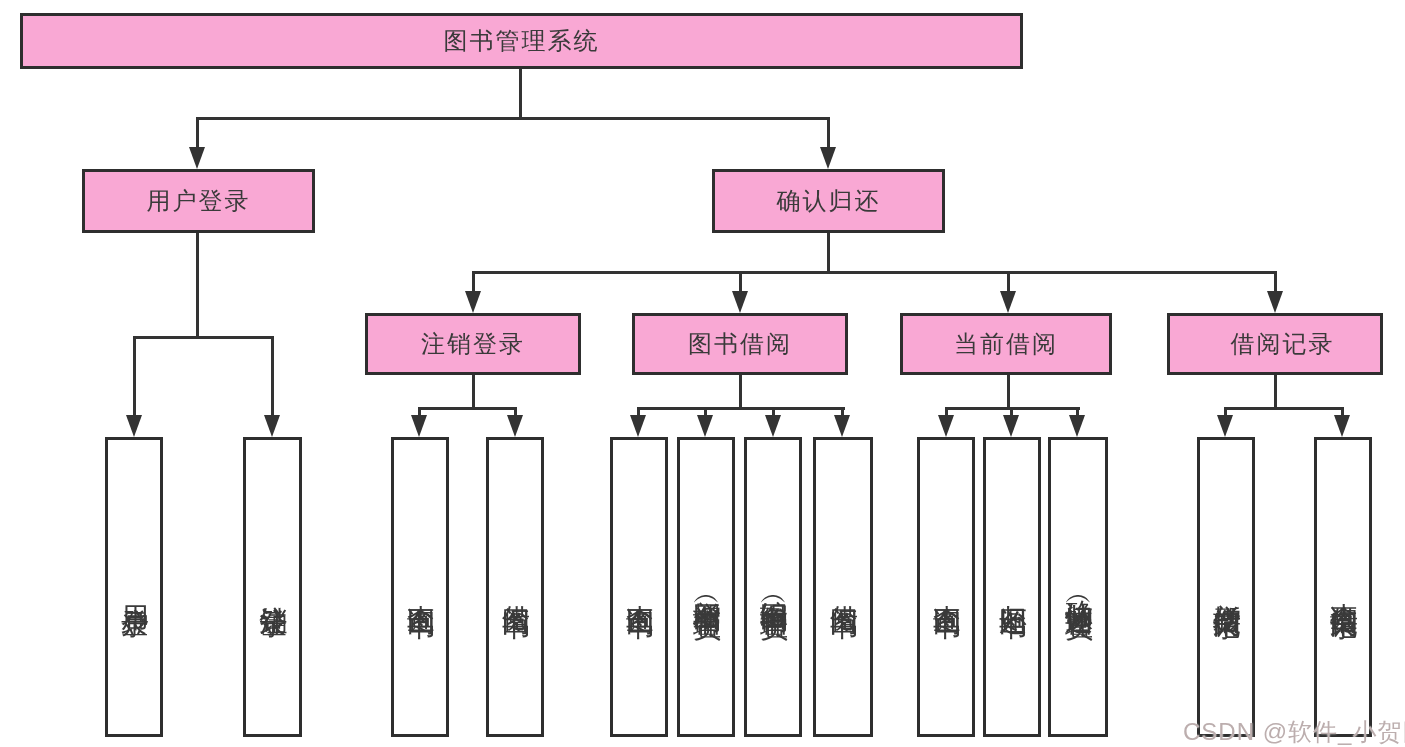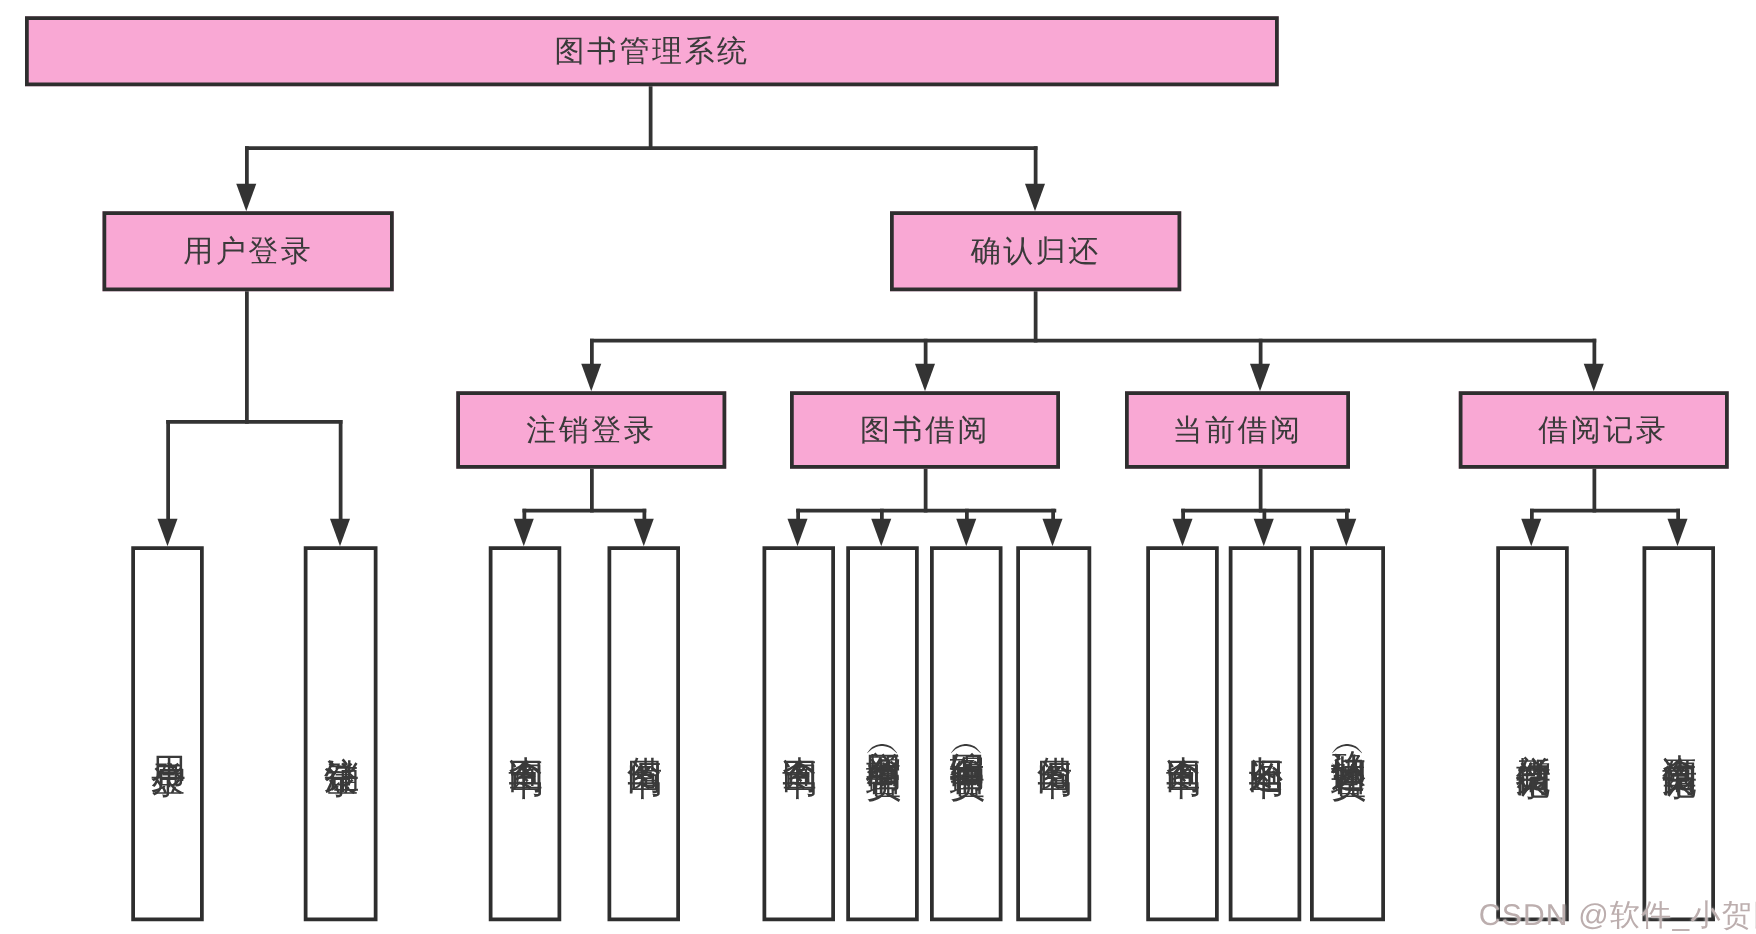--- a/index.html
+++ b/index.html
@@ -74,21 +74,21 @@
   <div class="box" style="left:20px; top:13px; width:1003px; height:56px;">图书管理系统</div>
 
   <div class="box" style="left:82px; top:169px; width:233px; height:64px;">用户登录</div>
 
   <div class="box" style="left:712px; top:169px; width:233px; height:64px;">确认归还</div>
 
   <div class="box" style="left:365px; top:313px; width:216px; height:62px;">注销登录</div>
 
   <div class="box" style="left:632px; top:313px; width:216px; height:62px;">图书借阅</div>
 
-  <div class="box" style="left:900px; top:313px; width:180px; height:62px;">当前借阅</div>
+  <div class="box" style="left:900px; top:313px; width:212px; height:62px;">当前借阅</div>
 
   <div class="box" style="left:1167px; top:313px; width:216px; height:62px;padding-left:15px;">借阅记录</div>
 
   <div class="vbox" style="left:105px; width:58px;">
     <span class="vtext">用户登录</span>
   </div>
   <div class="vbox" style="left:243px; width:59px;">
     <span class="vtext">注销登录</span>
   </div>
 

